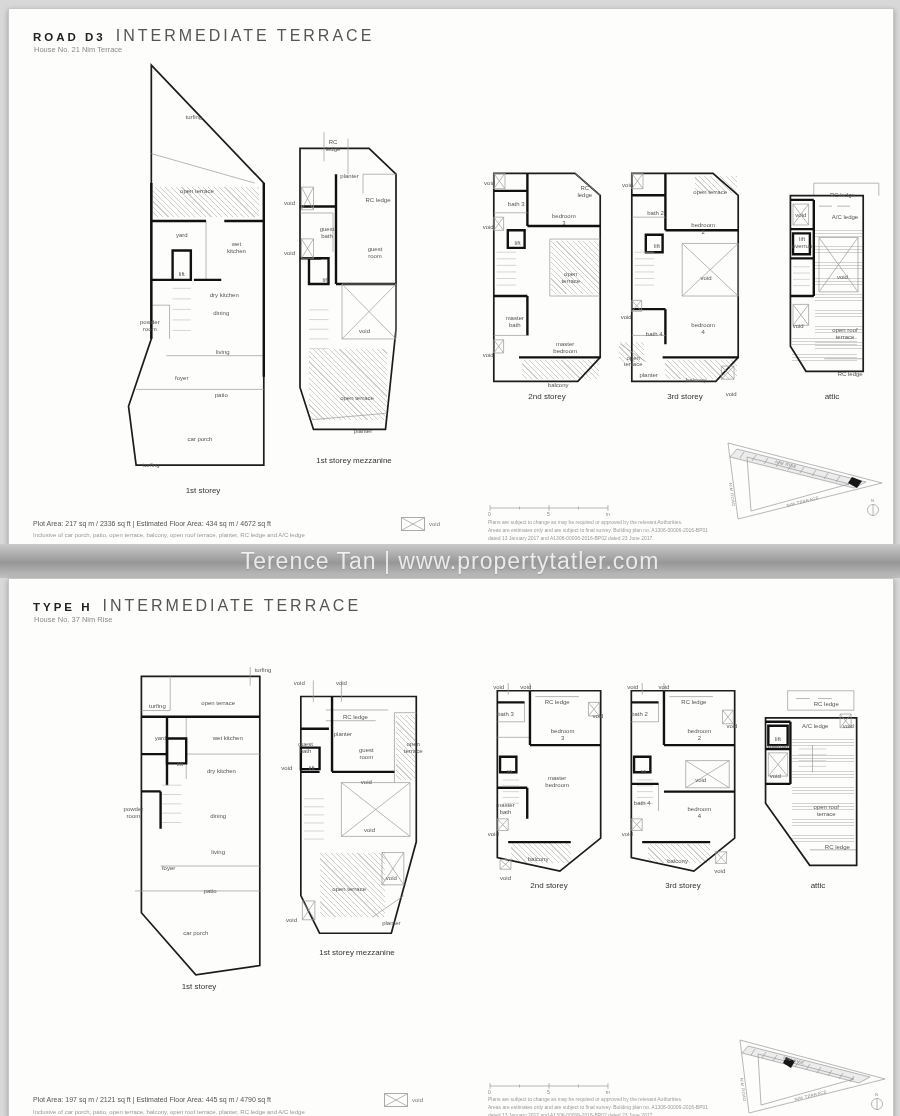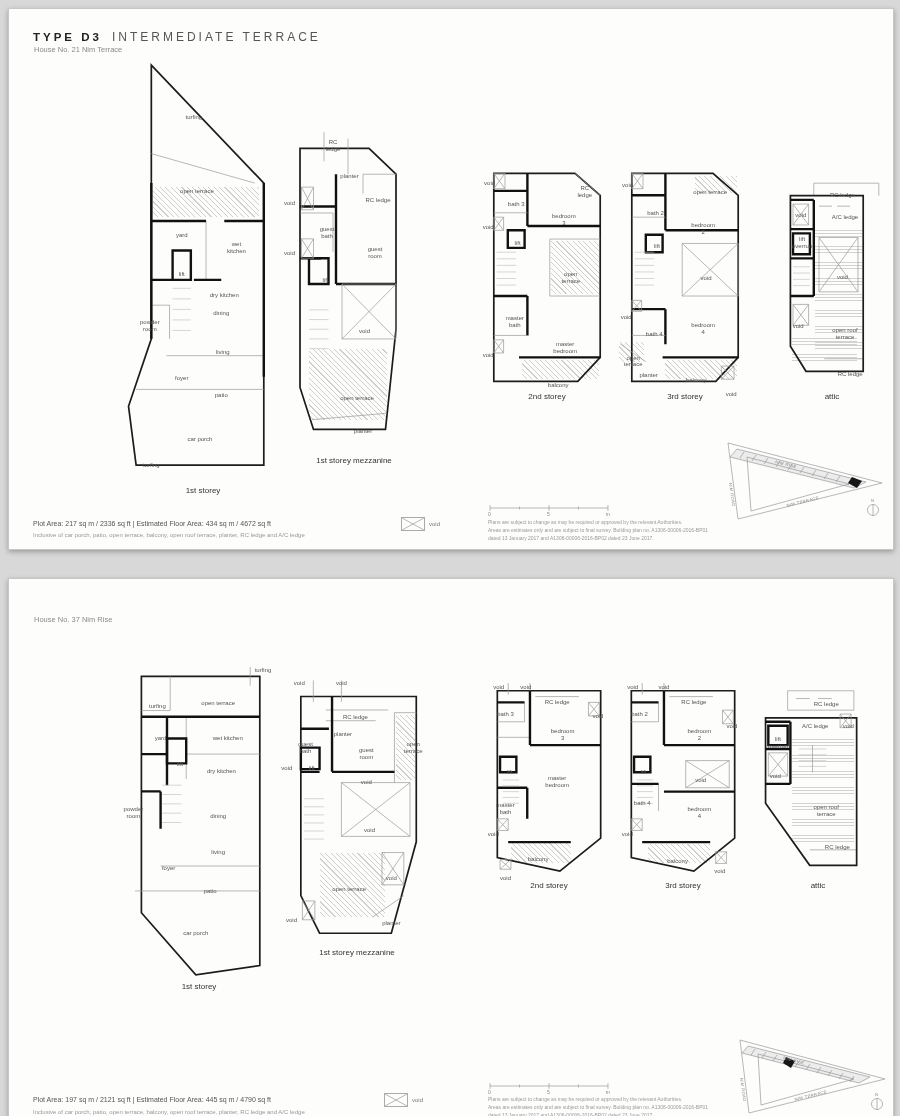--- a/index.html
+++ b/index.html
@@ -4,21 +4,21 @@
 <style>
   html,body{margin:0;padding:0;}
   .canvas{position:relative;width:900px;height:1116px;background:#d8d8d8;overflow:hidden;
           font-family:"Liberation Sans",sans-serif;color:#333;}
   .page{position:absolute;left:8px;width:884px;background:#fdfdfc;border:1px solid #c6c6c6;
         box-shadow:0 2px 5px rgba(0,0,0,.28);}
   #page1{top:8px;height:540px;}
   #page2{top:578px;height:538px;}
   .ptitle{position:absolute;left:24px;top:18px;white-space:nowrap;}
   .tbold{font-weight:bold;font-size:11.5px;letter-spacing:3px;color:#222;}
-  .tdesc{font-size:12px;letter-spacing:3px;color:#555;margin-left:10px;}
+  .tdesc{font-size:16px;letter-spacing:3px;color:#555;margin-left:10px;}
   .psub{position:absolute;left:25px;top:36px;font-size:7.5px;color:#8a8a8a;}
   .plan{position:absolute;}
   .pb{position:absolute;left:0;top:0;right:0;bottom:13px;}
   .pb svg.outline{position:absolute;left:0;top:0;width:100%;height:100%;}
   svg *{vector-effect:non-scaling-stroke;}
   .o{fill:none;stroke:#1c1c1c;stroke-width:1.7;}
   .i{fill:none;stroke:#9a9a9a;stroke-width:.7;}
   .wl{fill:none;stroke:#111;stroke-width:2.4;}
   .st{fill:none;stroke:#bcbcbc;stroke-width:.6;}
   .lbl{position:absolute;transform:translate(-50%,-50%);font-size:6px;color:#555;
@@ -46,21 +46,21 @@
   .wmband span{font-size:23px;letter-spacing:1px;color:rgba(255,255,255,.82);
                text-shadow:0 1px 1px rgba(0,0,0,.12);white-space:nowrap;}
 </style>
 </head>
 <body>
 
 <div class="canvas">
 
   <div class="page" id="page1">
     <div class="ptitle">
-      <span class="tbold">TYPE D3</span><span class="tdesc">INTERMEDIATE TERRACE</span>
+      <span class="tbold">ROAD D3</span><span class="tdesc">INTERMEDIATE TERRACE</span>
     </div>
     <div class="psub">House No. 21 Nim Terrace</div>
 
     <div class="plan" style="left:118px;top:52px;width:152px;height:434px;">
       <div class="pb">
         <div class="hx" style="left:17%;top:30%;width:70%;height:7%;"></div>
         <svg class="outline" viewBox="0 0 100 100" preserveAspectRatio="none">
           <polygon class="o" points="16,1 90,29 90,96 6,96 1,82 16,66"></polygon>
           <path class="i" d="M16,22 L84,29 M26,70 H90 M6,78 H90 M16,58 H28 M28,58 V66 M52,38 V52"></path>
           <path class="wl" d="M16,29 V66 M90,29 V75 M16,38 H52 M64,38 H90 M16,52 H30 M44,52 H62"></path>
@@ -251,22 +251,28 @@
         <span>m</span>
       </div>
     </div>
     <div class="disc" style="left:479px;top:509px;">
         <div>Plans are subject to change as may be required or approved by the relevant Authorities.</div>
         <div>Areas are estimates only and are subject to final survey. Building plan no. A1306-00006-2016-BP01</div>
         <div>dated 13 January 2017 and A1306-00006-2016-BP02 dated 23 June 2017.</div>
       </div>
   </div>
 
+  <div class="wmband">
+    <span>Terence Tan | www.propertytatler.com</span>
+  </div>
 
   <div class="page" id="page2">
+    <div class="ptitle">
+      <span class="tbold">TYPE H</span><span class="tdesc">INTERMEDIATE TERRACE</span>
+    </div>
     <div class="psub">House No. 37 Nim Rise</div>
 
     <div class="plan" style="left:110px;top:88px;width:160px;height:324px;">
       <div class="pb">
         <svg class="outline" viewBox="0 0 100 100" preserveAspectRatio="none">
           <polygon class="o" points="14,3 88,3 88,96 48,99 14,79"></polygon>
           <path class="i" d="M82,0 V6 M14,14 H32 M32,3 V14 M26,64 H88 M10,72 H88 M42,16 V36 M42,28 H88"></path>
           <path class="wl" d="M14,16 H88 M14,28 H30 M30,16 V38 M14,40 H26 M26,40 V52"></path>
           <rect class="wl" x="30" y="23" width="12" height="8"></rect>
           <path class="st" d="M27,38 h12 M27,41 h12 M27,44 h12 M27,47 h12 M27,50 h12"></path>

